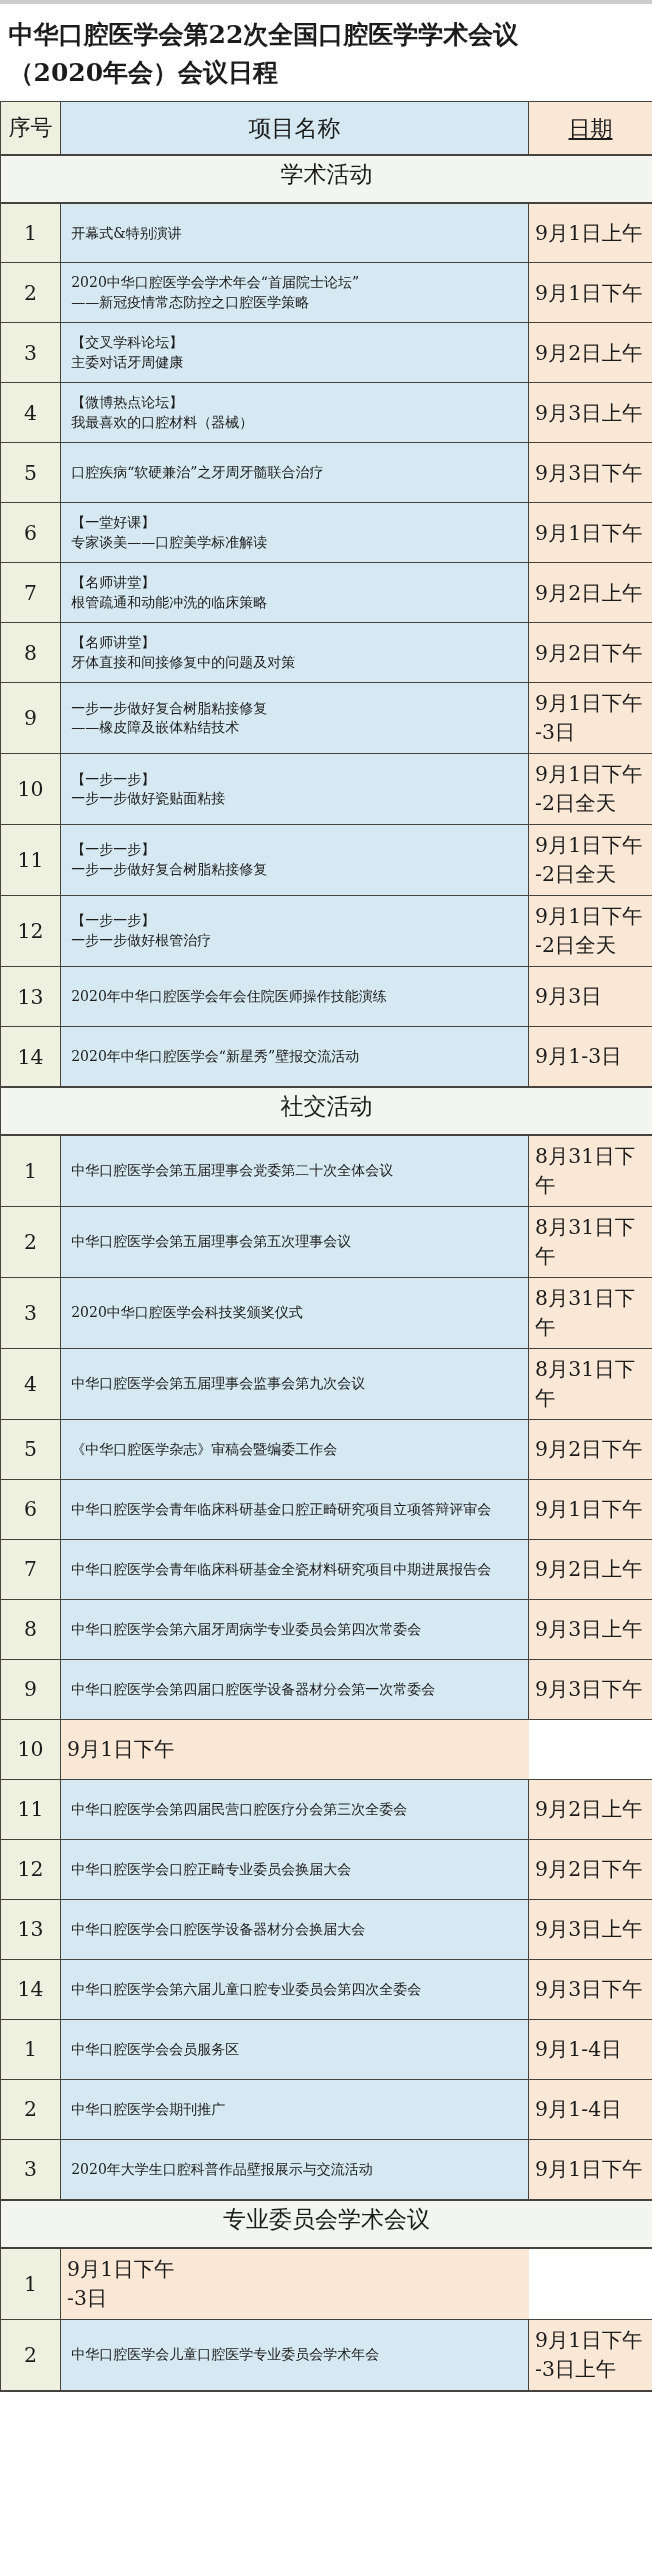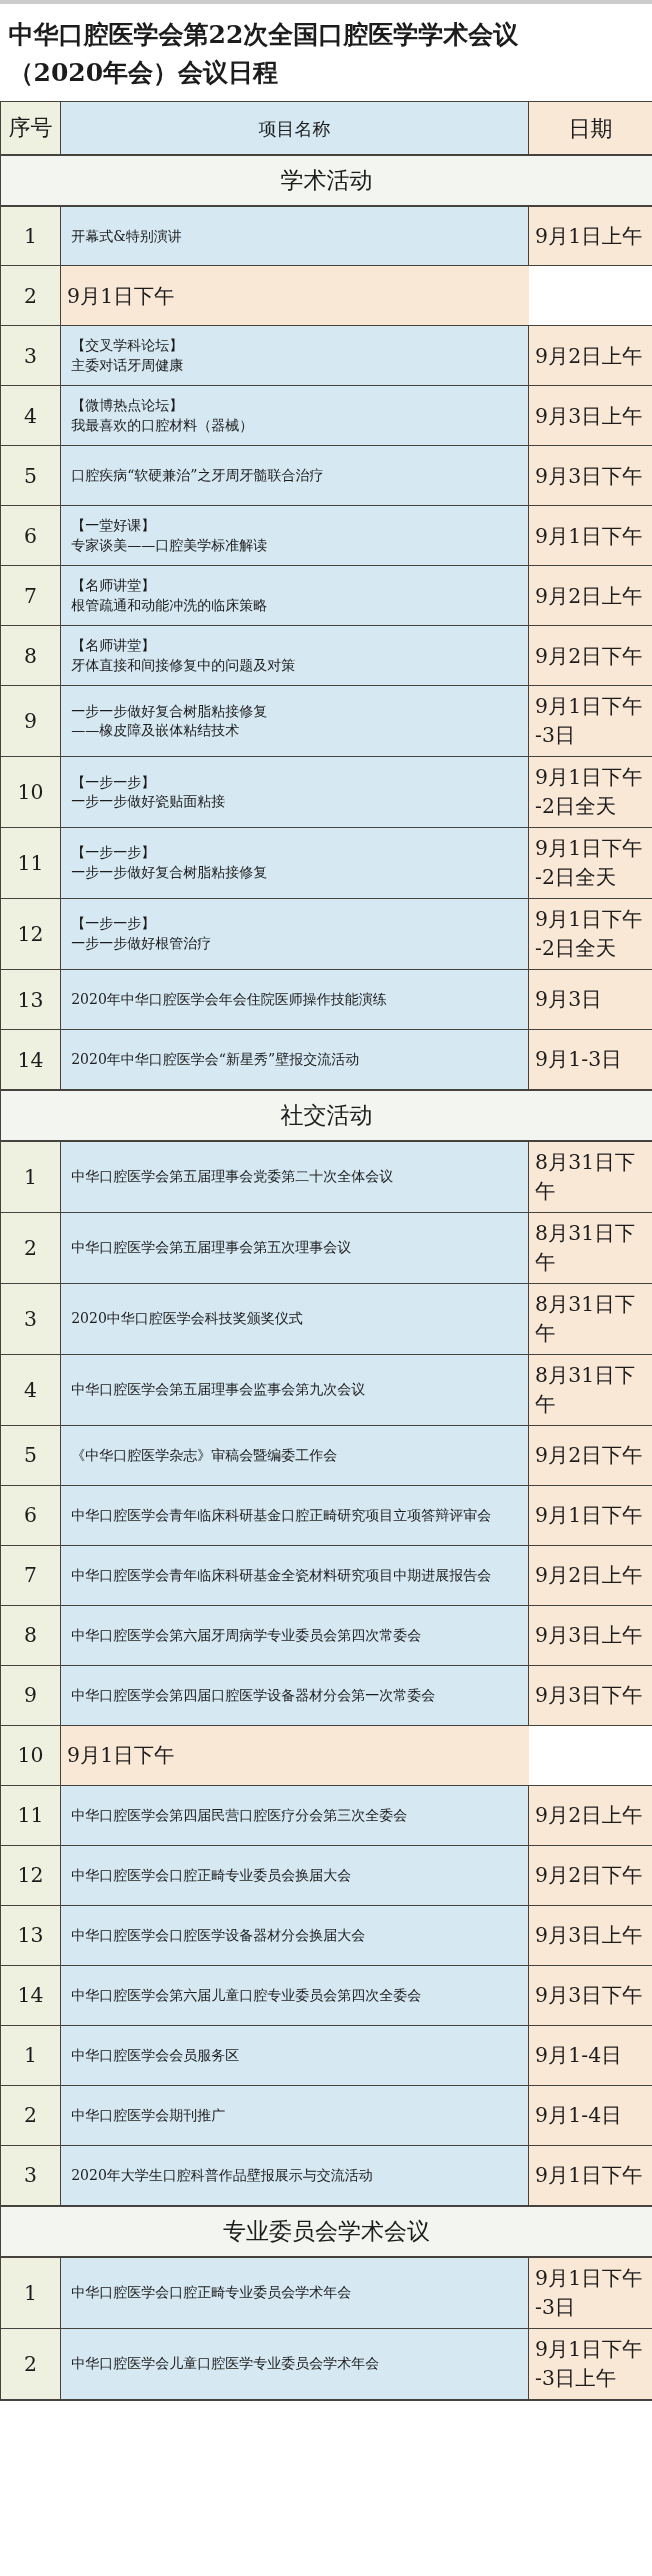--- a/index.html
+++ b/index.html
@@ -57,29 +57,29 @@
     white-space: pre-line;
     border-right: 1.7px solid var(--border);
   }
   .c-date {
     background: var(--date-bg);
     padding: 6px 3.4px 6px 6px;
     font-size: 20.4px;
     line-height: 1.42;
     white-space: pre-line;
   }
-  .thead .c-name { justify-content: center; text-align: center; font-size: 18px; }
-  .thead .c-date { justify-content: center; text-align: right; font-size: 22px; padding: 6px 3.4px; }
+  .thead .c-name { justify-content: center; text-align: center; font-size: 23px; }
+  .thead .c-date { justify-content: center; text-align: right; font-size: 22px; padding: 6px 3.4px; text-decoration: underline; }
   .thead .c-no { font-size: 22px; }
   .section-band {
     border-top: 2.6px solid var(--border);
     background: var(--band-bg);
     text-align: center;
     font-size: 23px;
-    padding: 9px 0;
+    padding: 3px 0;
     min-height: 48px;
   }
   .section-band + .row { border-top-width: 2.6px; }
 </style>
 </head>
 <body>
 
 <div class="page">
   <div class="top-strip"></div>
   <div class="title">中华口腔医学会第22次全国口腔医学学术会议
@@ -92,20 +92,22 @@
     </div>
     <div id="sections">
         <div class="section-band">学术活动</div>
         <div class="row">
           <div class="cell c-no">1</div>
           <div class="cell c-name">开幕式&amp;特别演讲</div>
           <div class="cell c-date">9月1日上午</div>
         </div>
         <div class="row">
           <div class="cell c-no">2</div>
+          <div class="cell c-name">2020中华口腔医学会学术年会“首届院士论坛”
+——新冠疫情常态防控之口腔医学策略</div>
           <div class="cell c-date">9月1日下午</div>
         </div>
         <div class="row">
           <div class="cell c-no">3</div>
           <div class="cell c-name">【交叉学科论坛】
 主委对话牙周健康</div>
           <div class="cell c-date">9月2日上午</div>
         </div>
         <div class="row">
           <div class="cell c-no">4</div>
@@ -255,21 +257,20 @@
           <div class="cell c-date">9月1-4日</div>
         </div>
         <div class="row">
           <div class="cell c-no">3</div>
           <div class="cell c-name">2020年大学生口腔科普作品壁报展示与交流活动</div>
           <div class="cell c-date">9月1日下午</div>
         </div>
         <div class="section-band">专业委员会学术会议</div>
         <div class="row">
           <div class="cell c-no">1</div>
-          <div class="cell c-name">中华口腔医学会口腔正畸专业委员会学术年会</div>
           <div class="cell c-date">9月1日下午
 -3日</div>
         </div>
         <div class="row">
           <div class="cell c-no">2</div>
           <div class="cell c-name">中华口腔医学会儿童口腔医学专业委员会学术年会</div>
           <div class="cell c-date">9月1日下午
 -3日上午</div>
         </div>
       </div>

